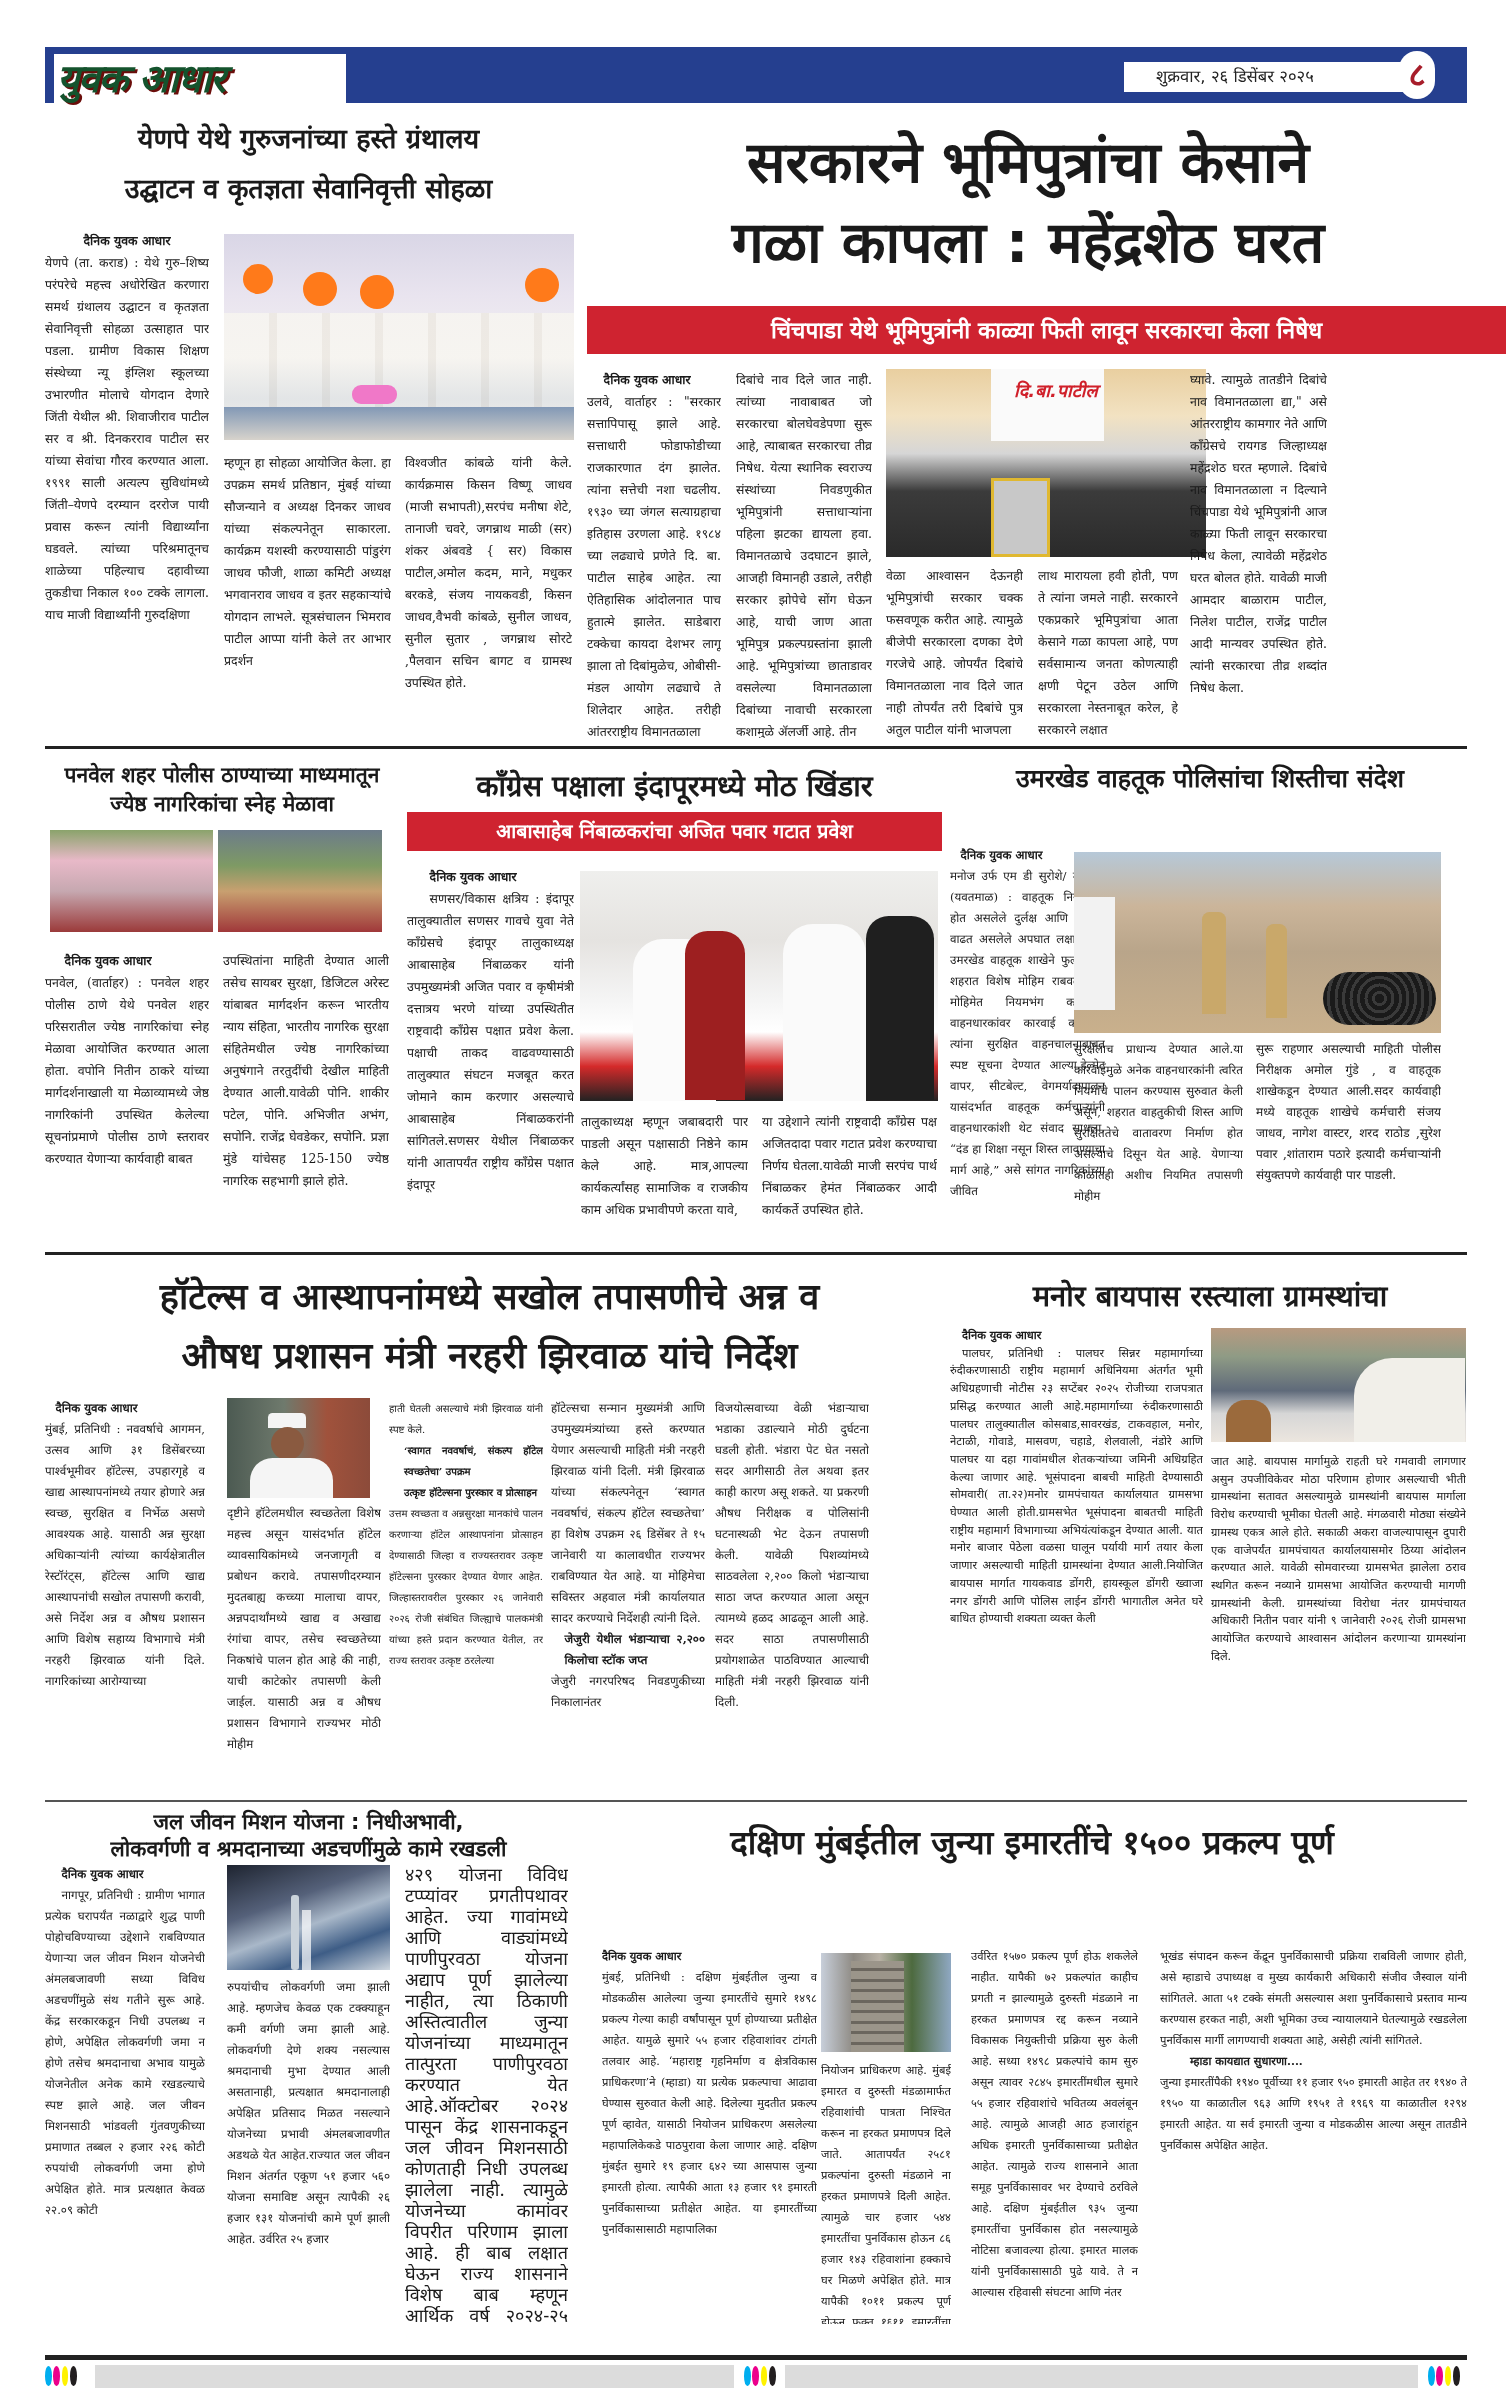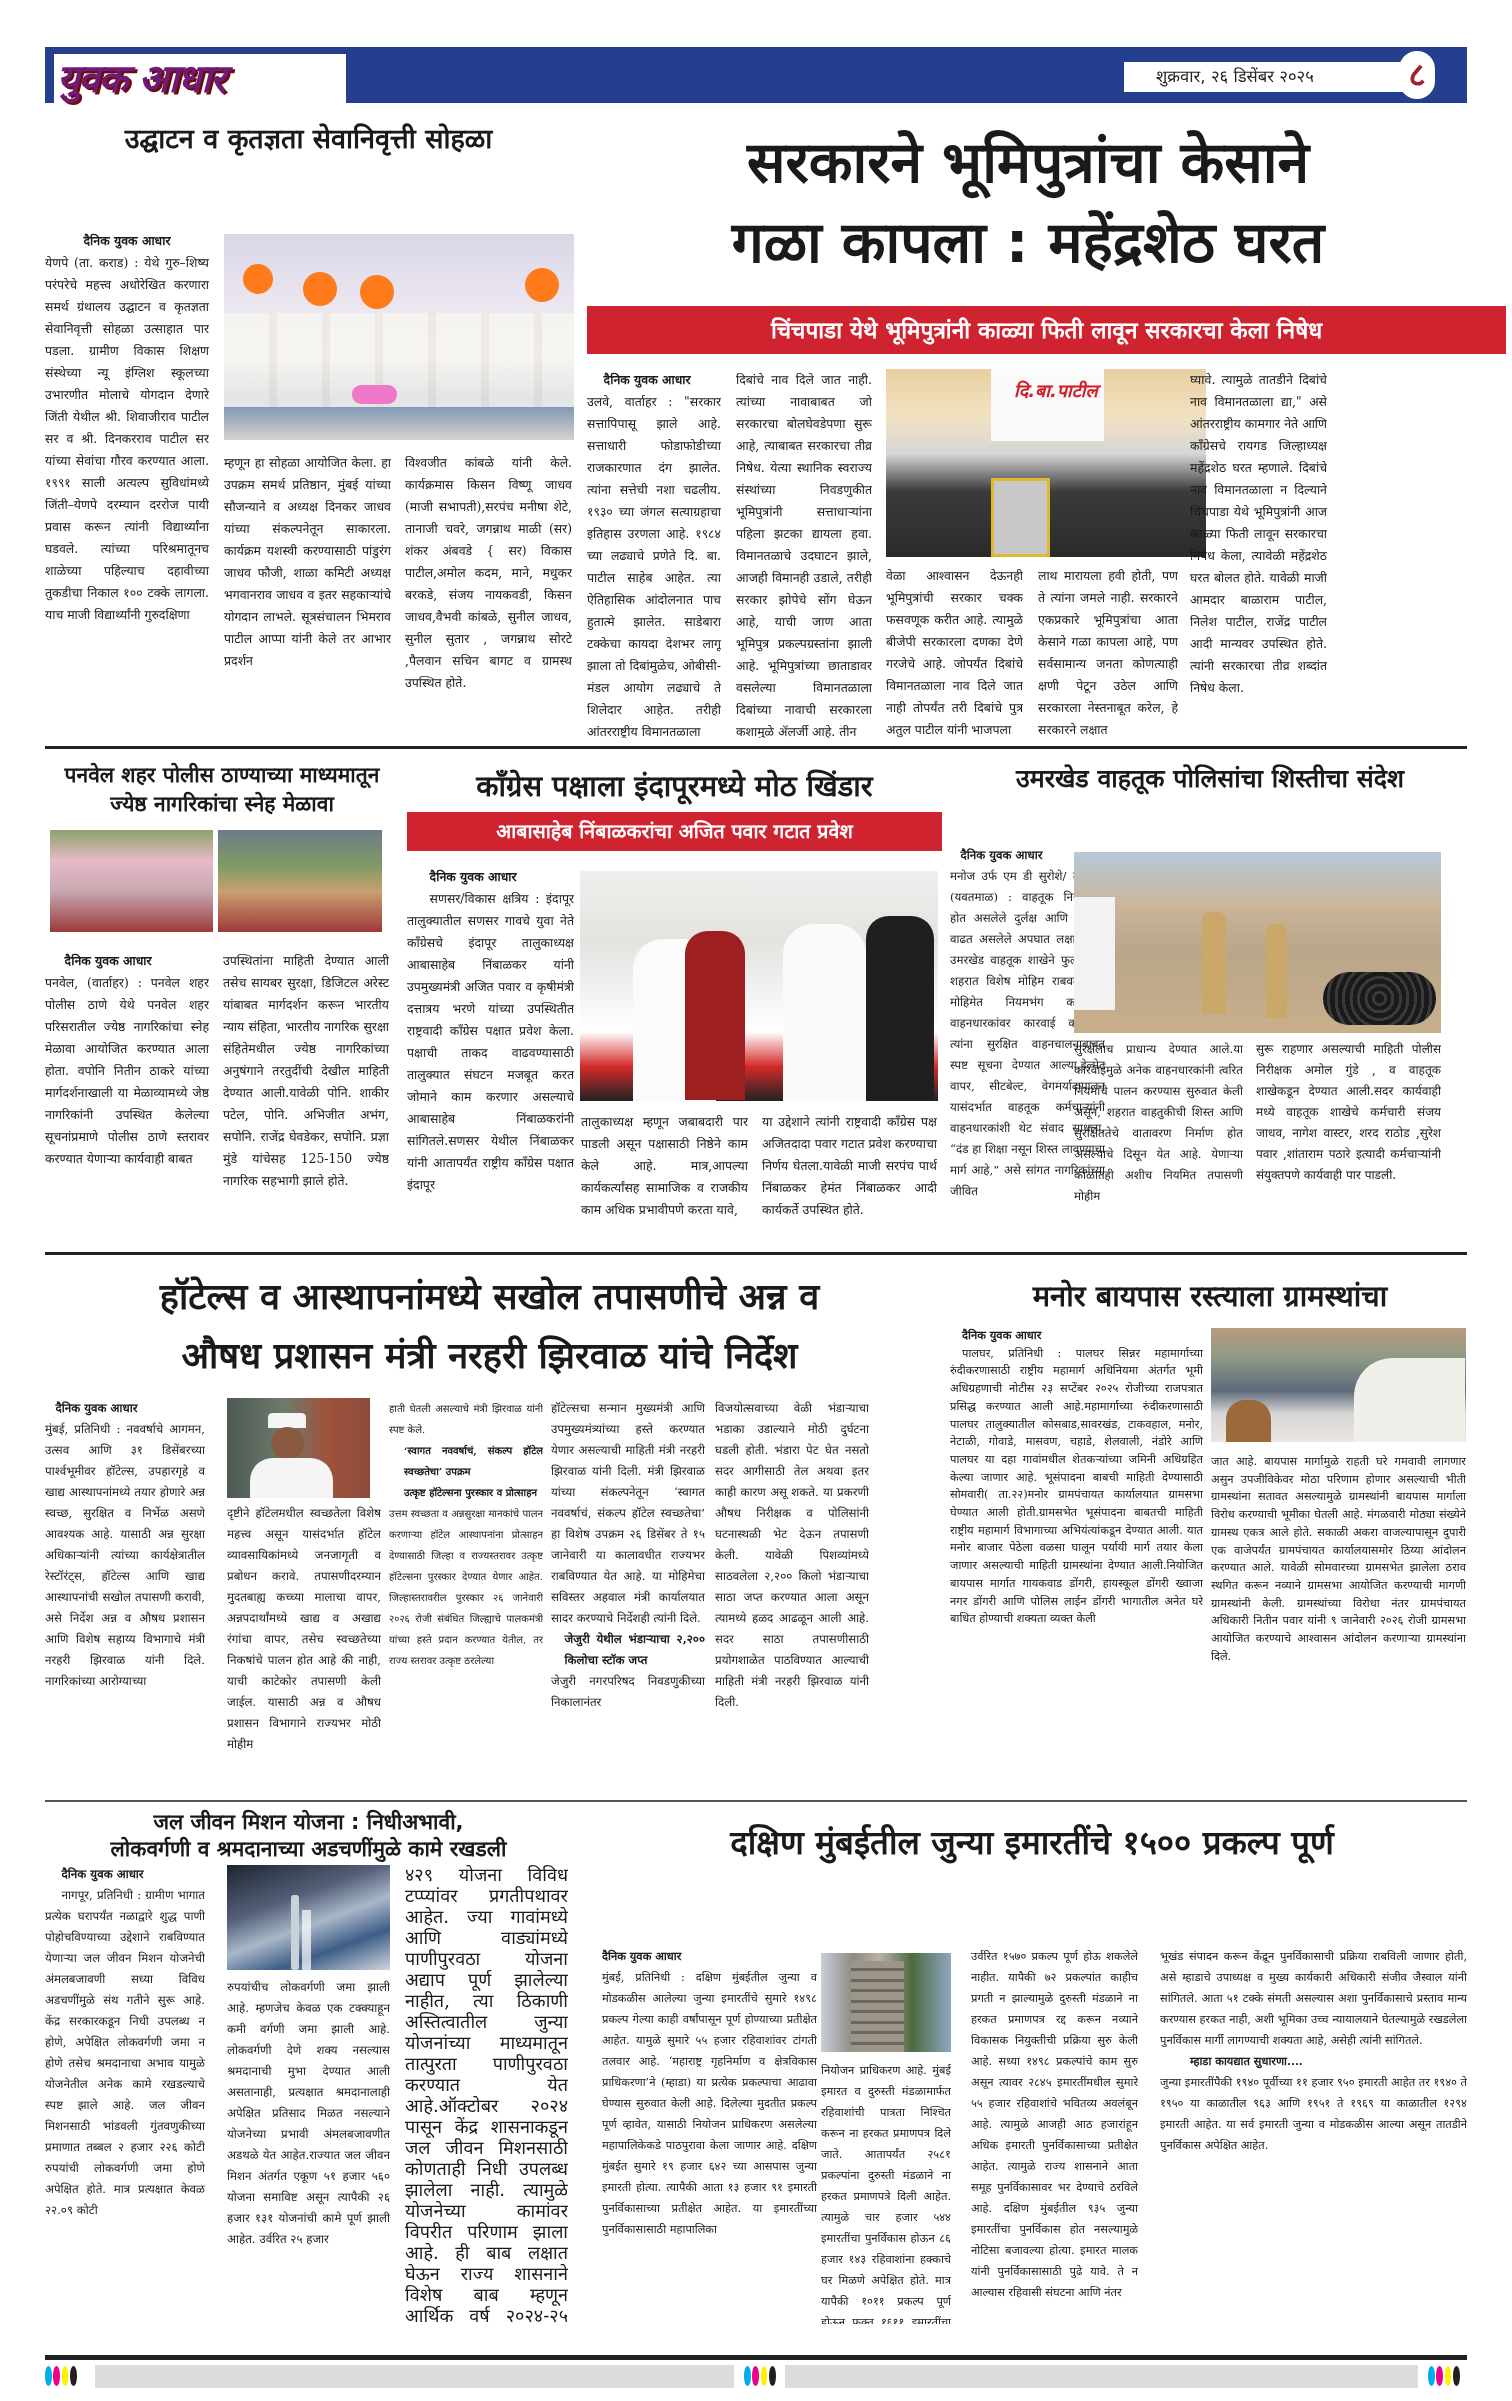--- a/index.html
+++ b/index.html
@@ -5,21 +5,21 @@
   * { box-sizing: border-box; margin: 0; padding: 0; }
   html, body { width: 1512px; height: 2401px; background: #ffffff; overflow: hidden; }
   body { position: relative; font-family: "DejaVu Sans", sans-serif; color: #111; }
 
   .abs { position: absolute; }
 
   
   .masthead { left: 45px; top: 47px; width: 1476px; max-width: 1482px; right: 30px; height: 56px; background: #253f8f; }
   .masthead { width: 1422px; }
   .logo-box { left: 54px; top: 54px; width: 292px; height: 50px; background: #ffffff; }
-  .logo { left: 57px; top: 50px; font-size: 39px; font-weight: bold; color: #701a75; letter-spacing: -1.5px; text-shadow: 2.3px 2.3px 0 #6b0d0a; line-height: 57px; font-style: italic; }
+  .logo { left: 57px; top: 50px; font-size: 39px; font-weight: bold; color: #14532d; letter-spacing: -1.5px; text-shadow: 2.3px 2.3px 0 #6b0d0a; line-height: 57px; font-style: italic; }
   .date-box { left: 1124px; top: 62px; width: 286px; height: 30px; background: #ffffff; }
   .date-text { left: 1156px; top: 63px; font-size: 16.6px; color: #222; line-height: 27px; }
   .page-num { left: 1399px; top: 51px; width: 36px; height: 48px; background: #fff; border-radius: 18px; color: #a71d2a; font-size: 33px; font-weight: bold; text-align: center; line-height: 48px; }
 
   
   .hl { font-family: "DejaVu Sans", sans-serif; font-weight: bold; color: #1a1a1a; text-align: center; line-height: 1.2; }
 
   .red-bar { background: #cf2330; color: #fff; text-align: center; font-weight: bold; }
 
   .body-text { font-family: "DejaVu Serif", serif; font-size: 12.4px; line-height: 22px; text-align: justify; color: #1a1a1a; overflow: hidden; }
@@ -38,20 +38,21 @@
 <body>
 
 <div class="abs masthead"></div>
 <div class="abs logo-box"></div>
 <div class="abs logo">युवक आधार</div>
 <div class="abs date-box"></div>
 <div class="abs date-text">शुक्रवार, २६ डिसेंबर २०२५</div>
 <div class="abs page-num">८</div>
 
 <div class="abs hl" style="left:45px; top:114px; width:527px; font-size:27px; line-height:50px;">
+  <div>येणपे येथे गुरुजनांच्या हस्ते ग्रंथालय</div>
   <div>उद्घाटन व कृतज्ञता सेवानिवृत्ती सोहळा</div>
 </div>
 <div class="abs body-text" style="left:45px; top:230px; width:164px; height:501px;">
   <span class="dateline-name" style="text-align:center;">दैनिक युवक आधार</span>
   <span class="dateline-place">येणपे (ता. कराड) :</span>
   <span>येथे गुरु–शिष्य परंपरेचे महत्त्व अधोरेखित करणारा समर्थ ग्रंथालय उद्घाटन व कृतज्ञता सेवानिवृत्ती सोहळा उत्साहात पार पडला. ग्रामीण विकास शिक्षण संस्थेच्या न्यू इंग्लिश स्कूलच्या उभारणीत मोलाचे योगदान देणारे जिंती येथील श्री. शिवाजीराव पाटील सर व श्री. दिनकरराव पाटील सर यांच्या सेवांचा गौरव करण्यात आला. १९९१ साली अत्यल्प सुविधांमध्ये जिंती–येणपे दरम्यान दररोज पायी प्रवास करून त्यांनी विद्यार्थ्यांना घडवले. त्यांच्या परिश्रमातूनच शाळेच्या पहिल्याच दहावीच्या तुकडीचा निकाल १०० टक्के लागला. याच माजी विद्यार्थ्यांनी गुरुदक्षिणा</span>
 </div>
 <div class="abs photo" style="left:224px; top:234px; width:350px; height:206px; background:linear-gradient(180deg,#d9d6e6 0%,#e9e4ef 30%,#f3f1f2 60%,#6d8ab0 80%,#d7d3cc 100%);">
   <div style="position:absolute;left:19px;top:30px;width:30px;height:30px;border-radius:50%;background:#ff7a1a;"></div>
   <div style="position:absolute;left:79px;top:38px;width:34px;height:34px;border-radius:50%;background:#ff7a1a;"></div>

